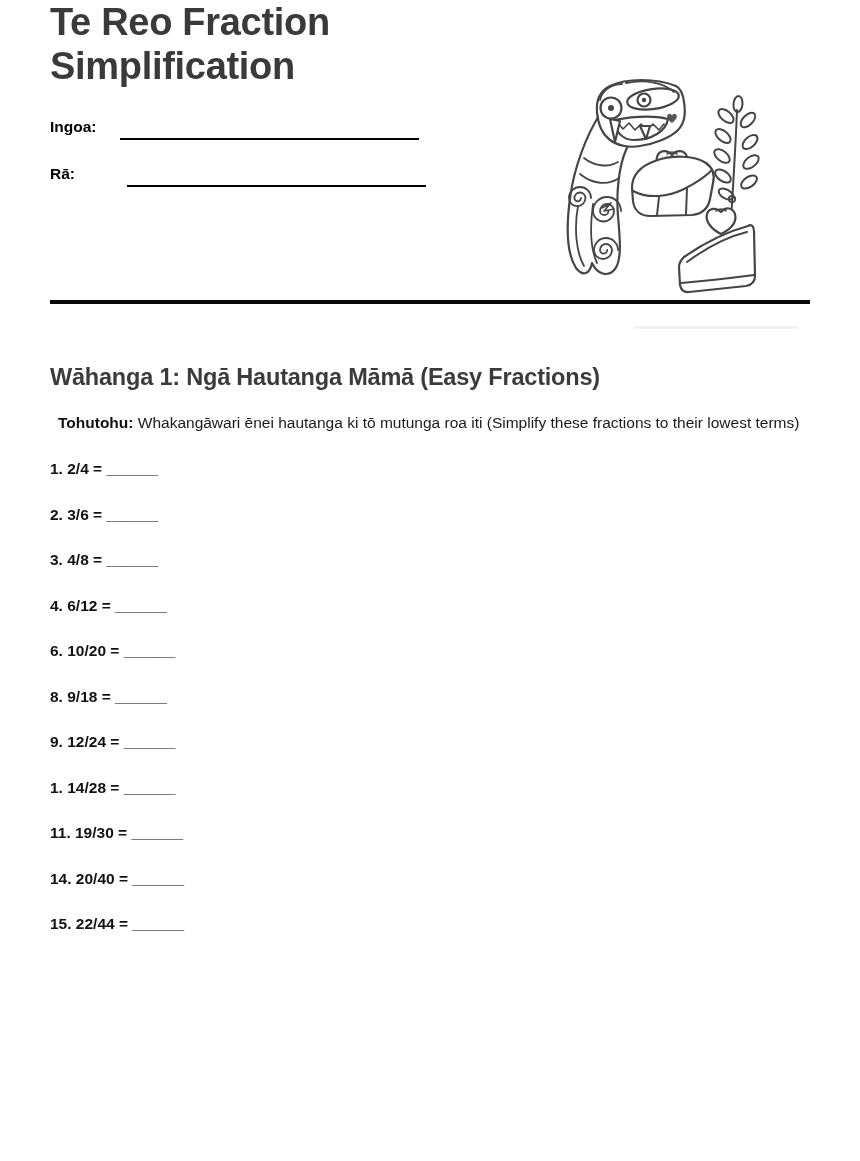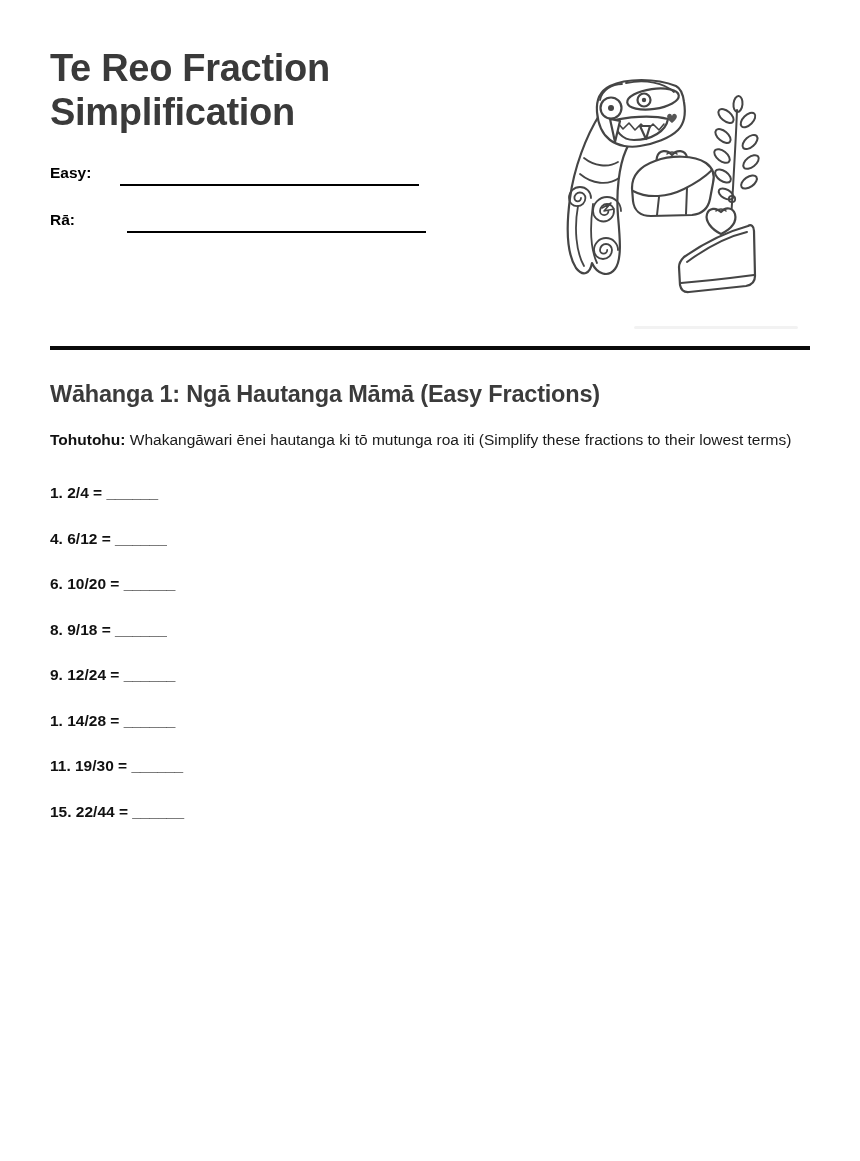--- a/index.html
+++ b/index.html
@@ -16,21 +16,20 @@
   }
   .page {
     position: relative;
     width: 860px;
     height: 1161px;
     padding: 0 50px;
     box-sizing: border-box;
   }
   .title {
     margin: 0;
-    padding-top: 46px;
     max-width: 420px;
     font-size: 38px;
     line-height: 44px;
     font-weight: 700;
     letter-spacing: -0.3px;
     color: #3a3a3a;
   }
   .field-row {
     display: flex;
     align-items: stretch;
@@ -66,53 +65,53 @@
     opacity: 0.05;
     border-radius: 2px;
   }
   .divider {
     margin-top: 113px;
     width: 760px;
     height: 4px;
     background: #0a0a0a;
   }
   .section-heading {
-    margin: 28px 0 0 0;
+    margin: 57px 0 0 0;
     font-size: 23.5px;
     line-height: 32px;
     font-weight: 700;
     letter-spacing: -0.2px;
     color: #3b3b3b;
   }
   .instructions {
-    margin: 17px 0 0 0;
+    margin: 17px 0 0 8px;
     max-width: 758px;
     font-size: 15.5px;
     line-height: 26px;
     color: #1a1a1a;
   }
   .instructions b { color: #111111; }
-  .problems { margin-top: 28px; }
+  .problems { margin-top: 21px; }
   .problem {
     margin: 0 0 21.5px 0;
     font-size: 15.5px;
     line-height: 24px;
     font-weight: 700;
     color: #111111;
   }
 </style>
 </head>
 <body>
 
 <div class="page">
 
   <h1 class="title">Te Reo Fraction Simplification</h1>
 
   <div class="field-row first">
-    <span class="field-label">Easy:</span>
+    <span class="field-label">Ingoa:</span>
     <span class="field-line"></span>
   </div>
 
   <div class="field-row second">
     <span class="field-label">Rā:</span>
     <span class="field-line"></span>
   </div>
 
   <svg class="illustration" viewBox="0 0 268 248" xmlns="http://www.w3.org/2000/svg">
     <g stroke="#454545" fill="none" stroke-width="2.2" stroke-linecap="round" stroke-linejoin="round">
@@ -196,22 +195,25 @@
   <div class="smudge"></div>
 
   <div class="divider"></div>
 
   <h2 class="section-heading">Wāhanga 1: Ngā Hautanga Māmā (Easy Fractions)</h2>
 
   <p class="instructions"><b>Tohutohu:</b> <span>Whakangāwari ēnei hautanga ki tō mutunga roa iti (Simplify these fractions to their lowest terms)</span></p>
 
   <div class="problems">
     <p class="problem">1. 2/4 = ______</p>
+    <p class="problem">2. 3/6 = ______</p>
+    <p class="problem">3. 4/8 = ______</p>
     <p class="problem">4. 6/12 = ______</p>
     <p class="problem">6. 10/20 = ______</p>
     <p class="problem">8. 9/18 = ______</p>
     <p class="problem">9. 12/24 = ______</p>
     <p class="problem">1. 14/28 = ______</p>
     <p class="problem">11. 19/30 = ______</p>
+    <p class="problem">14. 20/40 = ______</p>
     <p class="problem">15. 22/44 = ______</p>
   </div>
 
 </div>
 
 </body></html>

